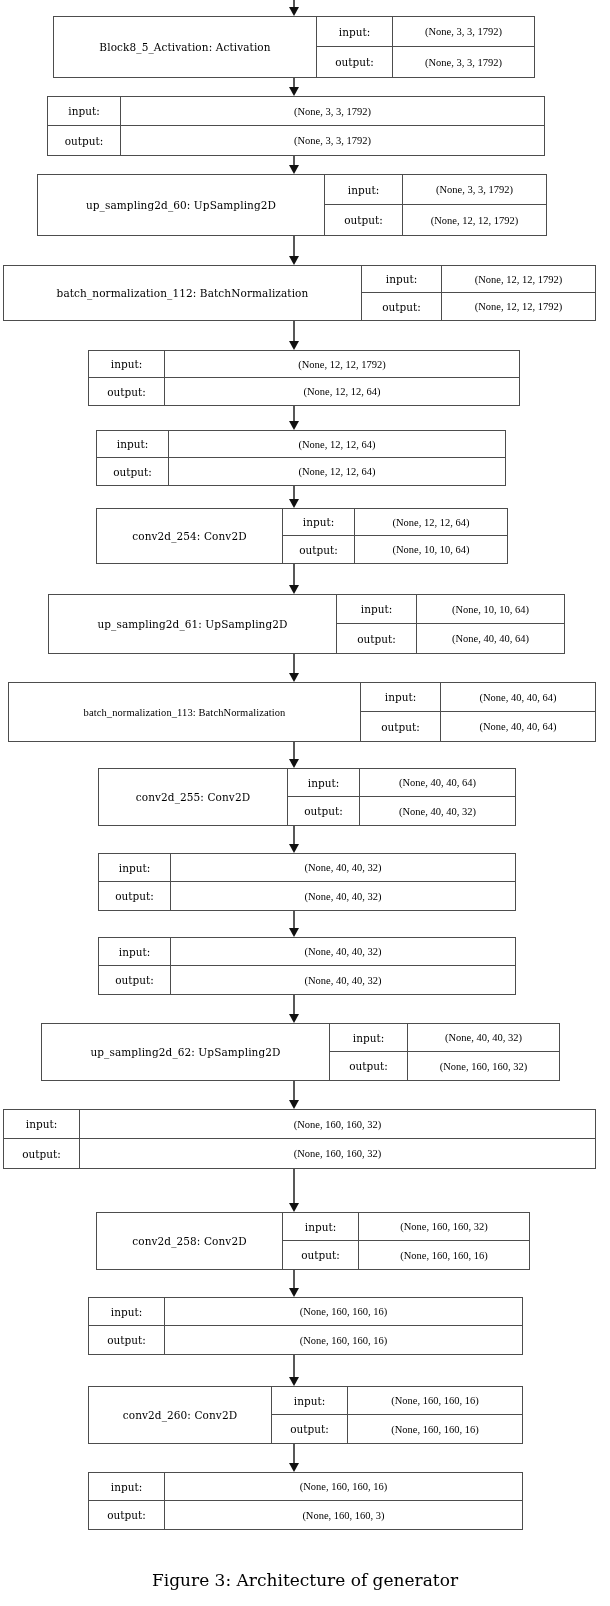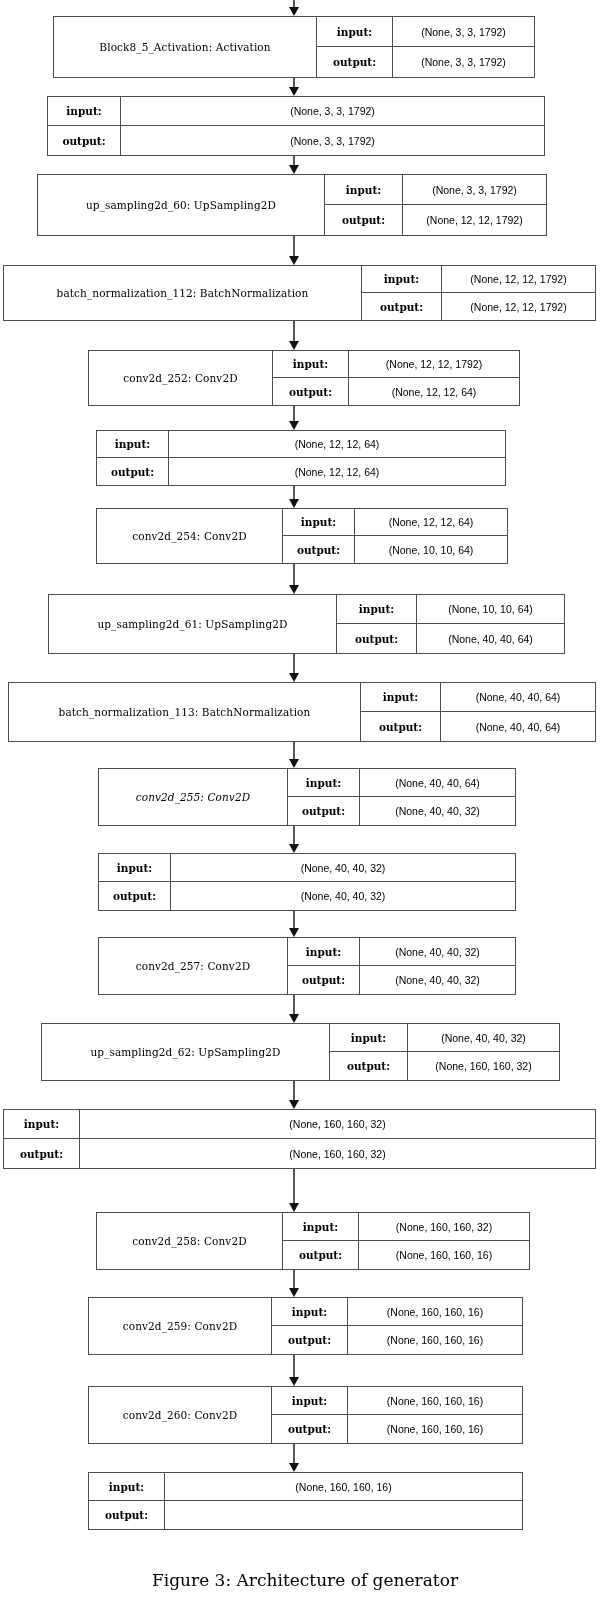--- a/index.html
+++ b/index.html
@@ -71,30 +71,29 @@
   .io-label {
     box-sizing: border-box;
     display: flex;
     align-items: center;
     justify-content: center;
     font-family: "DejaVu Serif", "Liberation Serif", serif;
     font-size: 10.5px;
     color: #000000;
     border-right: 1.3px solid #4d4d4d;
     white-space: nowrap;
-    font-weight: bold;
   }
 
   .io-shape {
     box-sizing: border-box;
     display: flex;
     align-items: center;
     justify-content: center;
     flex: 1 1 auto;
-    font-family: Liberation Sans, sans-serif;
+    font-family: Liberation Serif, serif;
     font-size: 10.5px;
     color: #000000;
     white-space: nowrap;
   }
 
   
   .arrow {
     position: absolute;
     width: 0;
   }
@@ -246,21 +245,20 @@
           <div class="io-label" style="width: 80px; min-width: 80px; border-right-color: rgb(77, 77, 77);">input:</div>
           <div class="io-shape">(None, 12, 12, 1792)</div>
         </div>
         <div class="io-row">
           <div class="io-label" style="width: 80px; min-width: 80px; border-right-color: rgb(77, 77, 77);">output:</div>
           <div class="io-shape">(None, 12, 12, 1792)</div>
         </div>
       </div>
     </div>
     <div class="node" style="left: 88px; top: 350px; width: 432px; height: 56px; border-color: rgb(77, 77, 77);">
-      <div class="node-name" style="width: 184px; min-width: 184px; border-right-color: rgb(77, 77, 77);">conv2d_252: Conv2D</div>
       <div class="node-io">
         <div class="io-row first" style="border-bottom-color: rgb(77, 77, 77);">
           <div class="io-label" style="width: 76px; min-width: 76px; border-right-color: rgb(77, 77, 77);">input:</div>
           <div class="io-shape">(None, 12, 12, 1792)</div>
         </div>
         <div class="io-row">
           <div class="io-label" style="width: 76px; min-width: 76px; border-right-color: rgb(77, 77, 77);">output:</div>
           <div class="io-shape">(None, 12, 12, 64)</div>
         </div>
       </div>
@@ -297,34 +295,34 @@
           <div class="io-label" style="width: 80px; min-width: 80px; border-right-color: rgb(77, 77, 77);">input:</div>
           <div class="io-shape">(None, 10, 10, 64)</div>
         </div>
         <div class="io-row">
           <div class="io-label" style="width: 80px; min-width: 80px; border-right-color: rgb(77, 77, 77);">output:</div>
           <div class="io-shape">(None, 40, 40, 64)</div>
         </div>
       </div>
     </div>
     <div class="node" style="left: 8px; top: 682px; width: 588px; height: 60px; border-color: rgb(77, 77, 77);">
-      <div class="node-name" style="width: 352px; min-width: 352px; border-right-color: rgb(77, 77, 77);">batch_normalization_113: BatchNormalization</div>
+      <div class="node-name" style="width: 352px; min-width: 352px; border-right-color: rgb(77, 77, 77); font-family: Liberation Serif, serif;">batch_normalization_113: BatchNormalization</div>
       <div class="node-io">
         <div class="io-row first" style="border-bottom-color: rgb(77, 77, 77);">
           <div class="io-label" style="width: 80px; min-width: 80px; border-right-color: rgb(77, 77, 77);">input:</div>
           <div class="io-shape">(None, 40, 40, 64)</div>
         </div>
         <div class="io-row">
           <div class="io-label" style="width: 80px; min-width: 80px; border-right-color: rgb(77, 77, 77);">output:</div>
           <div class="io-shape">(None, 40, 40, 64)</div>
         </div>
       </div>
     </div>
     <div class="node" style="left: 98px; top: 768px; width: 418px; height: 58px; border-color: rgb(77, 77, 77);">
-      <div class="node-name" style="width: 189px; min-width: 189px; border-right-color: rgb(77, 77, 77); font-style: italic;">conv2d_255: Conv2D</div>
+      <div class="node-name" style="width: 189px; min-width: 189px; border-right-color: rgb(77, 77, 77);">conv2d_255: Conv2D</div>
       <div class="node-io">
         <div class="io-row first" style="border-bottom-color: rgb(77, 77, 77);">
           <div class="io-label" style="width: 72px; min-width: 72px; border-right-color: rgb(77, 77, 77);">input:</div>
           <div class="io-shape">(None, 40, 40, 64)</div>
         </div>
         <div class="io-row">
           <div class="io-label" style="width: 72px; min-width: 72px; border-right-color: rgb(77, 77, 77);">output:</div>
           <div class="io-shape">(None, 40, 40, 32)</div>
         </div>
       </div>
@@ -335,21 +333,20 @@
           <div class="io-label" style="width: 72px; min-width: 72px; border-right-color: rgb(77, 77, 77);">input:</div>
           <div class="io-shape">(None, 40, 40, 32)</div>
         </div>
         <div class="io-row">
           <div class="io-label" style="width: 72px; min-width: 72px; border-right-color: rgb(77, 77, 77);">output:</div>
           <div class="io-shape">(None, 40, 40, 32)</div>
         </div>
       </div>
     </div>
     <div class="node" style="left: 98px; top: 937px; width: 418px; height: 58px; border-color: rgb(77, 77, 77);">
-      <div class="node-name" style="width: 189px; min-width: 189px; border-right-color: rgb(77, 77, 77);">conv2d_257: Conv2D</div>
       <div class="node-io">
         <div class="io-row first" style="border-bottom-color: rgb(77, 77, 77);">
           <div class="io-label" style="width: 72px; min-width: 72px; border-right-color: rgb(77, 77, 77);">input:</div>
           <div class="io-shape">(None, 40, 40, 32)</div>
         </div>
         <div class="io-row">
           <div class="io-label" style="width: 72px; min-width: 72px; border-right-color: rgb(77, 77, 77);">output:</div>
           <div class="io-shape">(None, 40, 40, 32)</div>
         </div>
       </div>
@@ -386,21 +383,20 @@
           <div class="io-label" style="width: 76px; min-width: 76px; border-right-color: rgb(77, 77, 77);">input:</div>
           <div class="io-shape">(None, 160, 160, 32)</div>
         </div>
         <div class="io-row">
           <div class="io-label" style="width: 76px; min-width: 76px; border-right-color: rgb(77, 77, 77);">output:</div>
           <div class="io-shape">(None, 160, 160, 16)</div>
         </div>
       </div>
     </div>
     <div class="node" style="left: 88px; top: 1297px; width: 435px; height: 58px; border-color: rgb(77, 77, 77);">
-      <div class="node-name" style="width: 183px; min-width: 183px; border-right-color: rgb(77, 77, 77);">conv2d_259: Conv2D</div>
       <div class="node-io">
         <div class="io-row first" style="border-bottom-color: rgb(77, 77, 77);">
           <div class="io-label" style="width: 76px; min-width: 76px; border-right-color: rgb(77, 77, 77);">input:</div>
           <div class="io-shape">(None, 160, 160, 16)</div>
         </div>
         <div class="io-row">
           <div class="io-label" style="width: 76px; min-width: 76px; border-right-color: rgb(77, 77, 77);">output:</div>
           <div class="io-shape">(None, 160, 160, 16)</div>
         </div>
       </div>
@@ -419,18 +415,19 @@
       </div>
     </div>
     <div class="node" style="left: 88px; top: 1472px; width: 435px; height: 58px; border-color: rgb(77, 77, 77);">
       <div class="node-io">
         <div class="io-row first" style="border-bottom-color: rgb(77, 77, 77);">
           <div class="io-label" style="width: 76px; min-width: 76px; border-right-color: rgb(77, 77, 77);">input:</div>
           <div class="io-shape">(None, 160, 160, 16)</div>
         </div>
         <div class="io-row">
           <div class="io-label" style="width: 76px; min-width: 76px; border-right-color: rgb(77, 77, 77);">output:</div>
+          <div class="io-shape">(None, 160, 160, 3)</div>
         </div>
       </div>
     </div>
   </div>
 
 <div id="caption" style="top: 1570px; font-size: 17px; color: rgb(0, 0, 0);">Figure 3:  Architecture of generator</div>
 
 </body></html>

